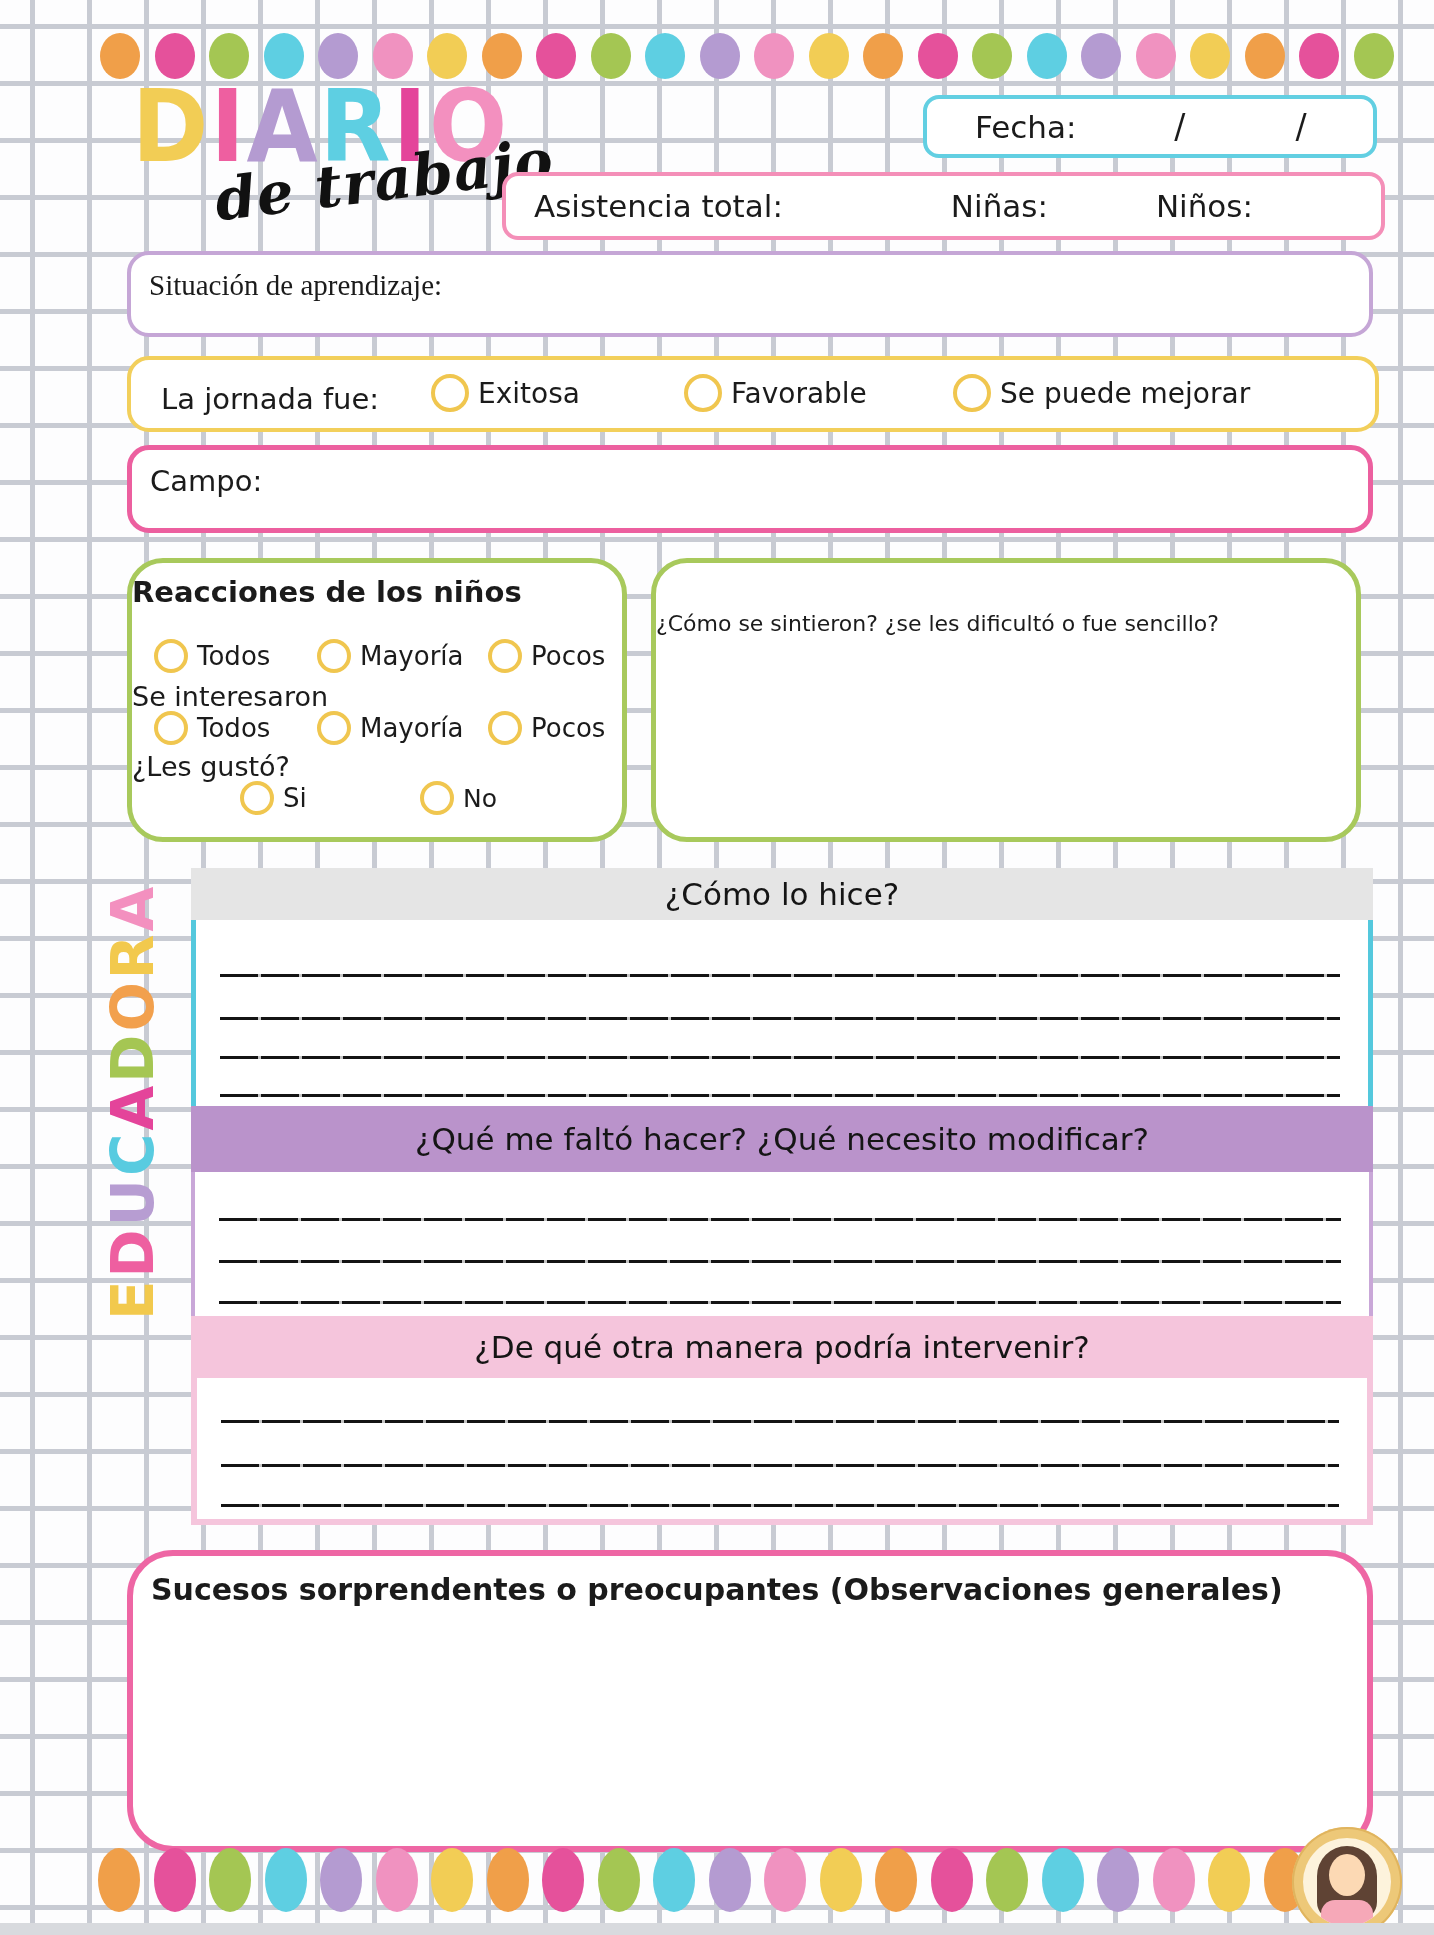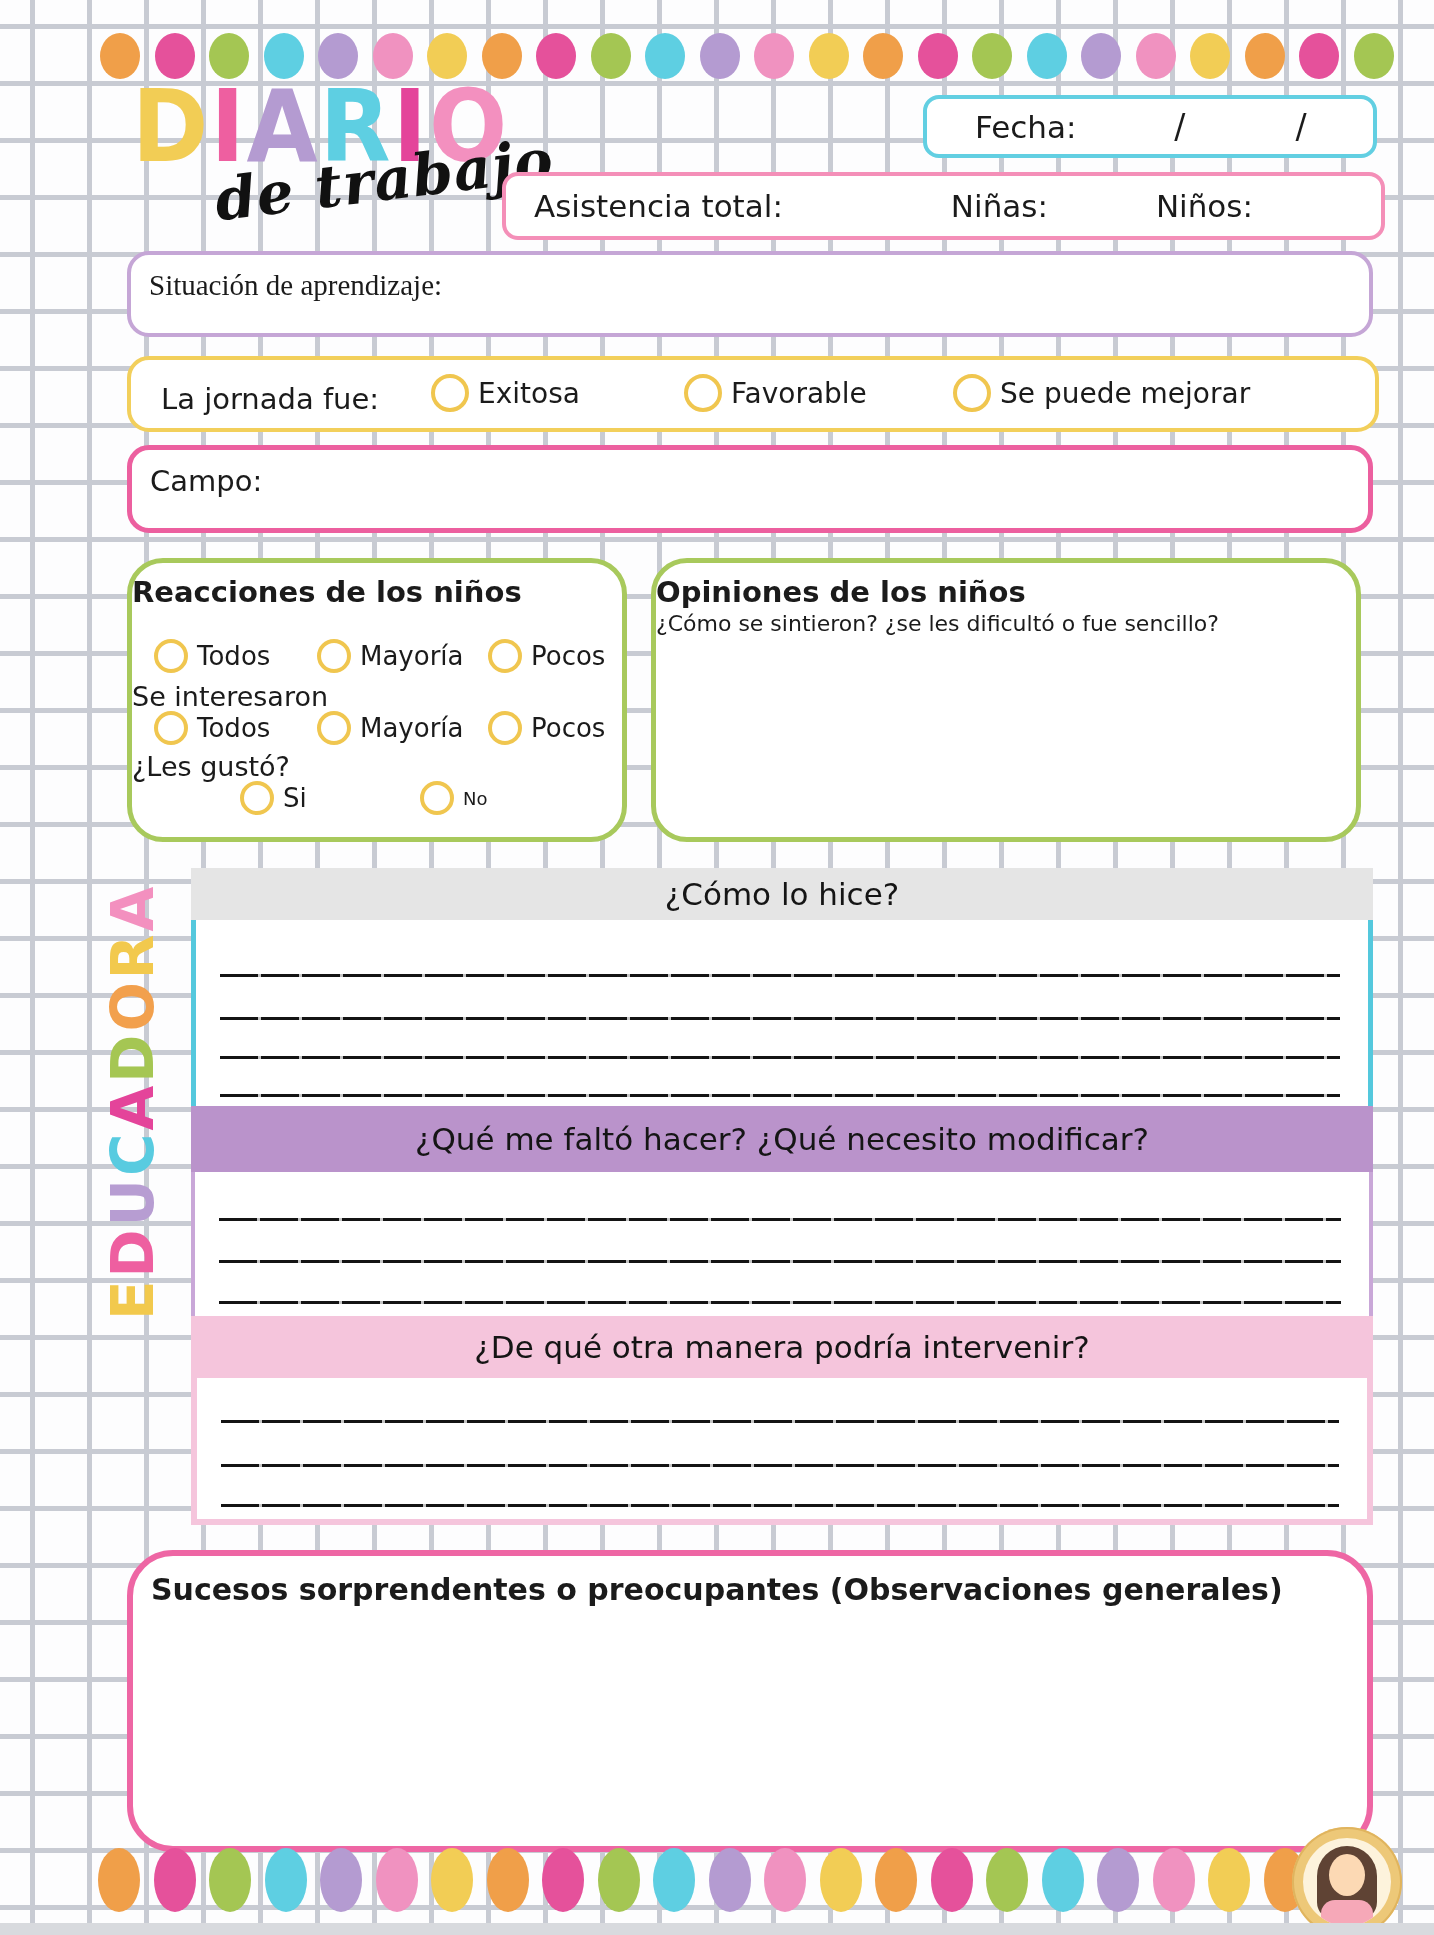--- a/index.html
+++ b/index.html
@@ -155,29 +155,28 @@
       <span class="circ c34"></span>
       <span>Pocos</span>
     </div>
   </div>
   <div class="abs center" style="left:0;right:0;top:188px;font-size:27px;">¿Les gustó?</div>
   <div class="abs" style="left:0;top:218px;width:100%;">
     <div class="abs opt" style="left:108px;top:0;font-size:26px;">
       <span class="circ c34"></span>
       <span>Si</span>
     </div>
-    <div class="abs opt" style="left:288px;top:0;font-size:18px;">
+    <div class="abs opt" style="left:288px;top:0;font-size:25px;">
       <span class="circ c34"></span>
       <span>No</span>
     </div>
   </div>
 </div>
 
 <div class="abs box b-green r34" style="left:651px;top:558px;width:710px;height:284px;">
-  <div class="abs center bold" style="left:0;right:0;top:12px;font-size:29px;">Opiniones de los niños</div>
   <div class="abs center" style="left:0;right:0;top:48px;font-size:22px;">¿Cómo se sintieron? ¿se les dificultó o fue sencillo?</div>
 </div>
 
 <div class="abs sechdr" style="left:191px;top:868px;width:1182px;height:52px;background:#e5e5e5;">
   <span>¿Cómo lo hice?</span>
 </div>
 <div class="abs secbody" style="left:191px;top:920px;width:1182px;height:186px;border-left:5px solid #54c8dd;border-right:5px solid #54c8dd;">
   <div class="wline" style="top:54px;"></div>
   <div class="wline" style="top:97px;"></div>
   <div class="wline" style="top:136px;"></div>

